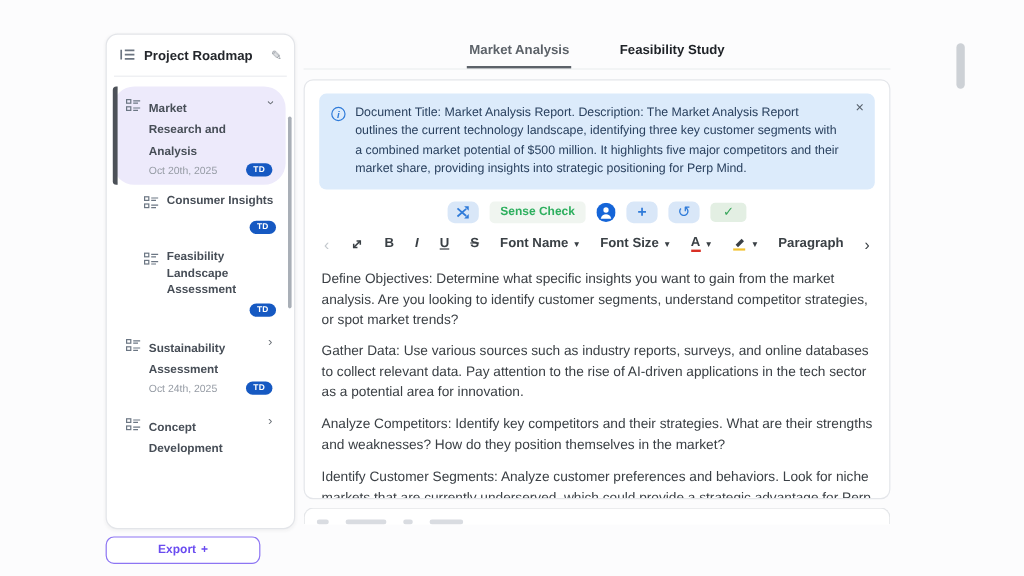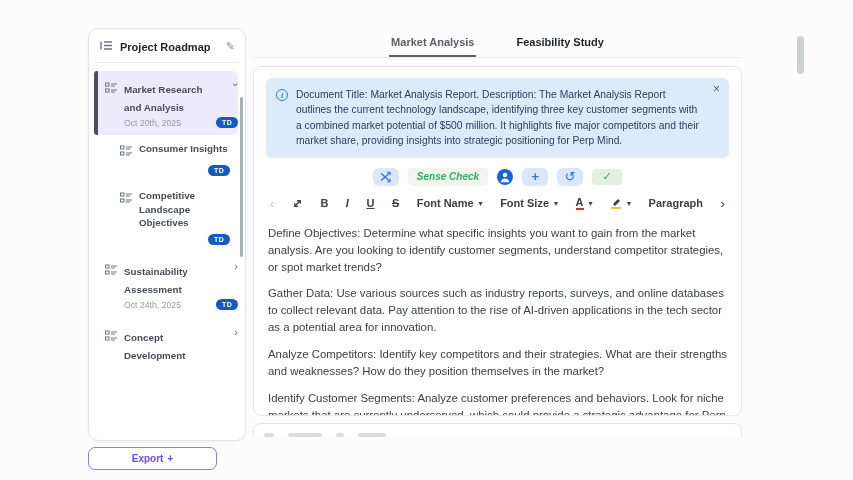--- a/index.html
+++ b/index.html
@@ -9,21 +9,21 @@
 
   
   .sidebar { position:absolute; left:88px; top:28px; width:158px; }
   .sidebar-card { position:relative; background:#fff; border:1px solid #e3e5e9; border-radius:10px; height:413px; box-shadow:0 1px 3px rgba(30,35,45,.05); overflow:hidden; }
   .sidebar-header { display:flex; align-items:center; gap:7px; padding:11px 10px 9px 11px; }
   .sidebar-title { flex:1; font-size:11px; font-weight:700; color:#23262b; }
   .icon-btn { color:#8a9098; font-size:11px; line-height:1; cursor:default; }
   .sb-divider { border-top:1px solid #ebedf0; margin:0 6px; }
   .sb-items { padding:8px 7px 8px 5px; position:relative; }
 
-  .sb-item { position:relative; display:flex; gap:7px; padding:8px 0 7px 11px; border-radius:6px; margin-bottom:2px; }
+  .sb-item { position:relative; display:flex; gap:7px; padding:8px 11px 7px 11px; border-radius:18px; margin-bottom:2px; }
   .sb-item.selected { background:#edeafb; }
   .sel-accent { position:absolute; left:0; top:0; bottom:0; width:4px; background:#4c5158; border-radius:3px 0 0 3px; }
   .sb-ico { flex:none; margin-top:1px; }
   .sb-col { flex:1; min-width:0; }
   .sb-label { font-size:9.8px; font-weight:600; color:#474e57; line-height:1.4; }
   .sb-date { font-size:8.7px; color:#959ba4; margin-top:3px; }
   .sb-right { display:flex; flex-direction:column; align-items:flex-end; justify-content:space-between; flex:none; }
   .chev { color:#6a7077; font-size:11px; line-height:1; }
   .chev-down { display:inline-block; transform:rotate(90deg); transform-origin:center; }
   .badge { background:#1659c2; color:#fff; font-size:7px; font-weight:700; padding:2px 6px; border-radius:8px; letter-spacing:.3px; }
@@ -44,21 +44,21 @@
   .tab.inactive { color:#1e2227; }
 
   .doc-card { margin-top:8px; background:#fff; border:1px solid #e4e6ea; border-radius:8px; height:350px; padding:11px 12px; overflow:hidden; }
 
   .banner { position:relative; background:#dcebfb; border-radius:6px; padding:9px 26px 9px 10px; display:flex; gap:8px; }
   .info-ico { flex:none; width:12px; height:12px; margin-top:2px; border:1.3px solid #2f7bd9; border-radius:50%; color:#2f7bd9; font-size:8px; font-style:italic; font-weight:700; display:flex; align-items:center; justify-content:center; }
   .banner-text { font-size:10.3px; line-height:1.5; color:#29405e; }
   .banner-close { position:absolute; top:5px; right:9px; font-size:12px; color:#57616c; cursor:pointer; line-height:1; }
 
   .ai-toolbar { display:flex; justify-content:center; align-items:center; gap:9px; margin:10px 0 2px; }
-  .pill { border:none; display:flex; align-items:center; justify-content:center; cursor:pointer; font-family:inherit;font-style:italic; }
+  .pill { border:none; display:flex; align-items:center; justify-content:center; cursor:pointer; font-family:inherit; }
   .pill.blue { background:#d9e7f8; border-radius:6px; height:18px; min-width:26px; }
   .sense-check { background:#f0f5f0; border-radius:4px; height:18px; padding:0 9px; color:#2eaf5f; font-size:10px; font-weight:700; }
   .user-pill { background:none; }
   .plus-glyph { color:#2f7bd9; font-size:13px; font-weight:700; line-height:1; }
   .hist-glyph { color:#2f7bd9; font-size:13px; line-height:1; }
   .check-pill { background:#e3efe3; border-radius:4px; height:16px; min-width:30px; color:#3aa65c; font-size:11px; }
 
   .editor-toolbar { display:flex; align-items:center; justify-content:space-between; margin-top:6px; padding:4px 4px 5px; font-size:11px; color:#3a4045; }
   .et { display:flex; align-items:center; gap:5px; font-weight:600; cursor:pointer; background:none; border:none; font-family:inherit; font-size:11px; color:#3a4045; }
   .et .caret { font-size:8px; color:#3a4045; }
@@ -153,21 +153,21 @@
                   <g stroke="#6b7683" stroke-width="1" fill="none">
                     <rect x="0.5" y="1" width="3.5" height="3"></rect>
                     <rect x="0.5" y="7" width="3.5" height="3"></rect>
                     <line x1="6" y1="2" x2="12" y2="2"></line>
                     <line x1="6" y1="4" x2="10" y2="4"></line>
                     <line x1="6" y1="8" x2="12" y2="8"></line>
                     <line x1="6" y1="10" x2="10" y2="10"></line>
                   </g>
                 </svg>
             </span>
-            <span class="sb-label">Competitive Landscape Objectives</span>
+            <span class="sb-label">Feasibility Landscape Assessment</span>
           </div>
           <span class="badge">TD</span>
         </div>
 
         <div class="sb-item">
           <span class="sb-ico">
             <svg width="12" height="12" viewBox="0 0 12 12">
                 <g stroke="#6b7683" stroke-width="1" fill="none">
                   <rect x="0.5" y="1" width="3.5" height="3"></rect>
                   <rect x="0.5" y="7" width="3.5" height="3"></rect>

